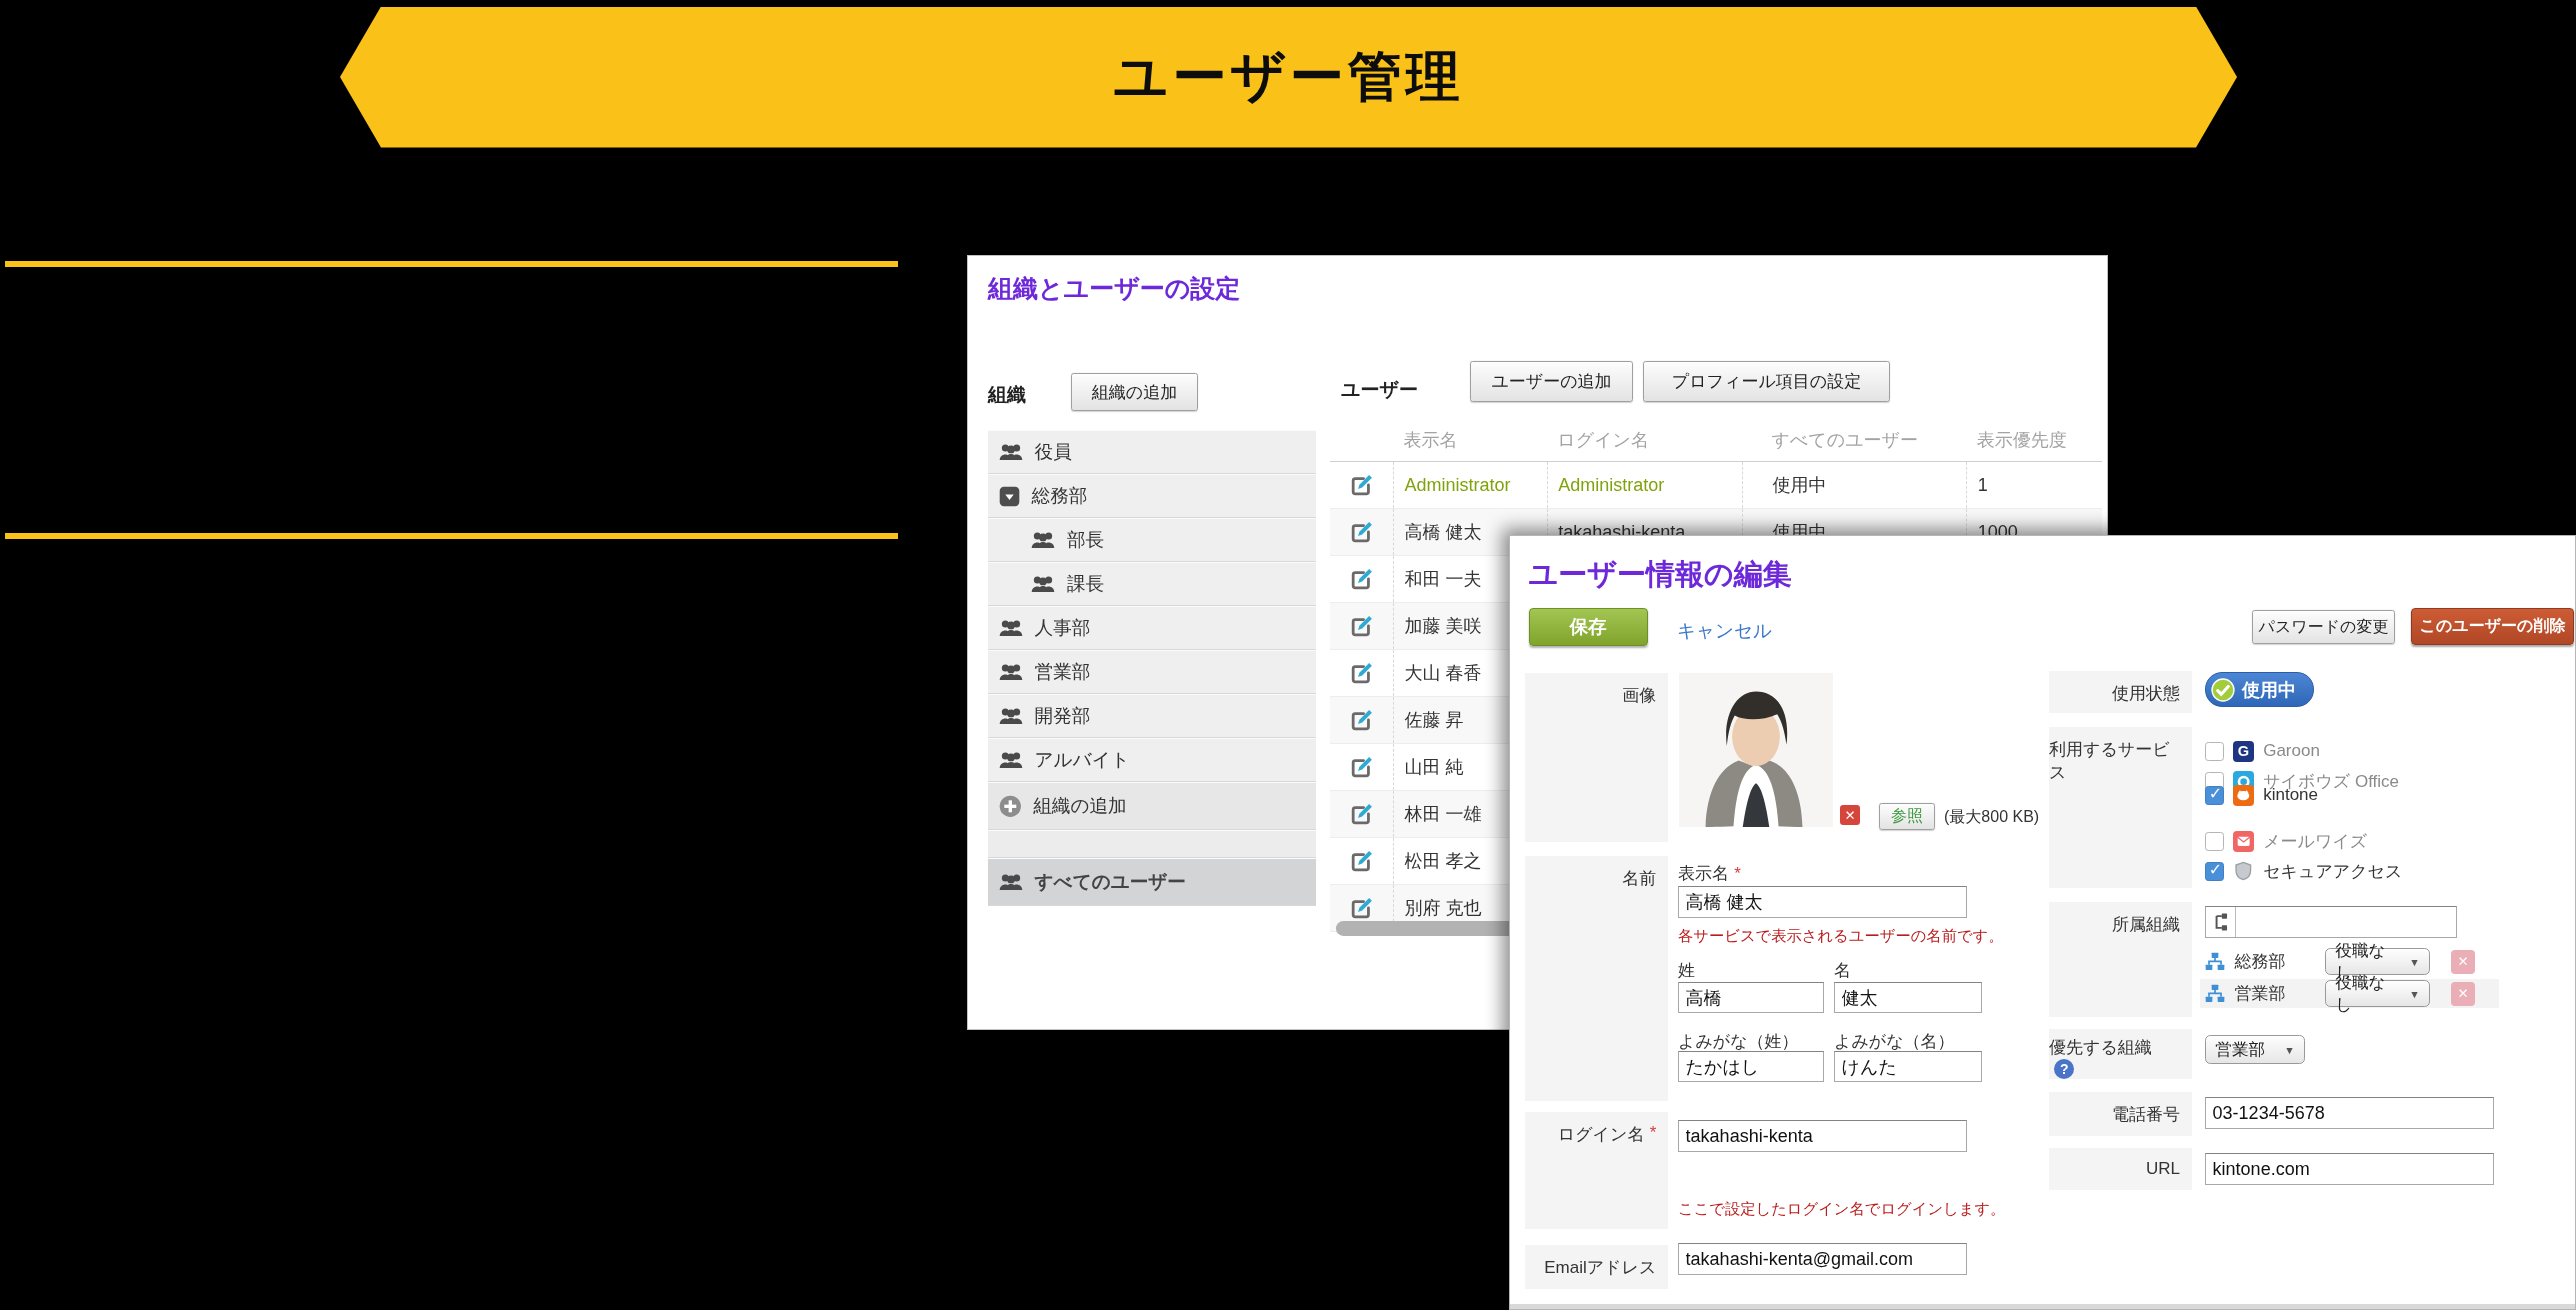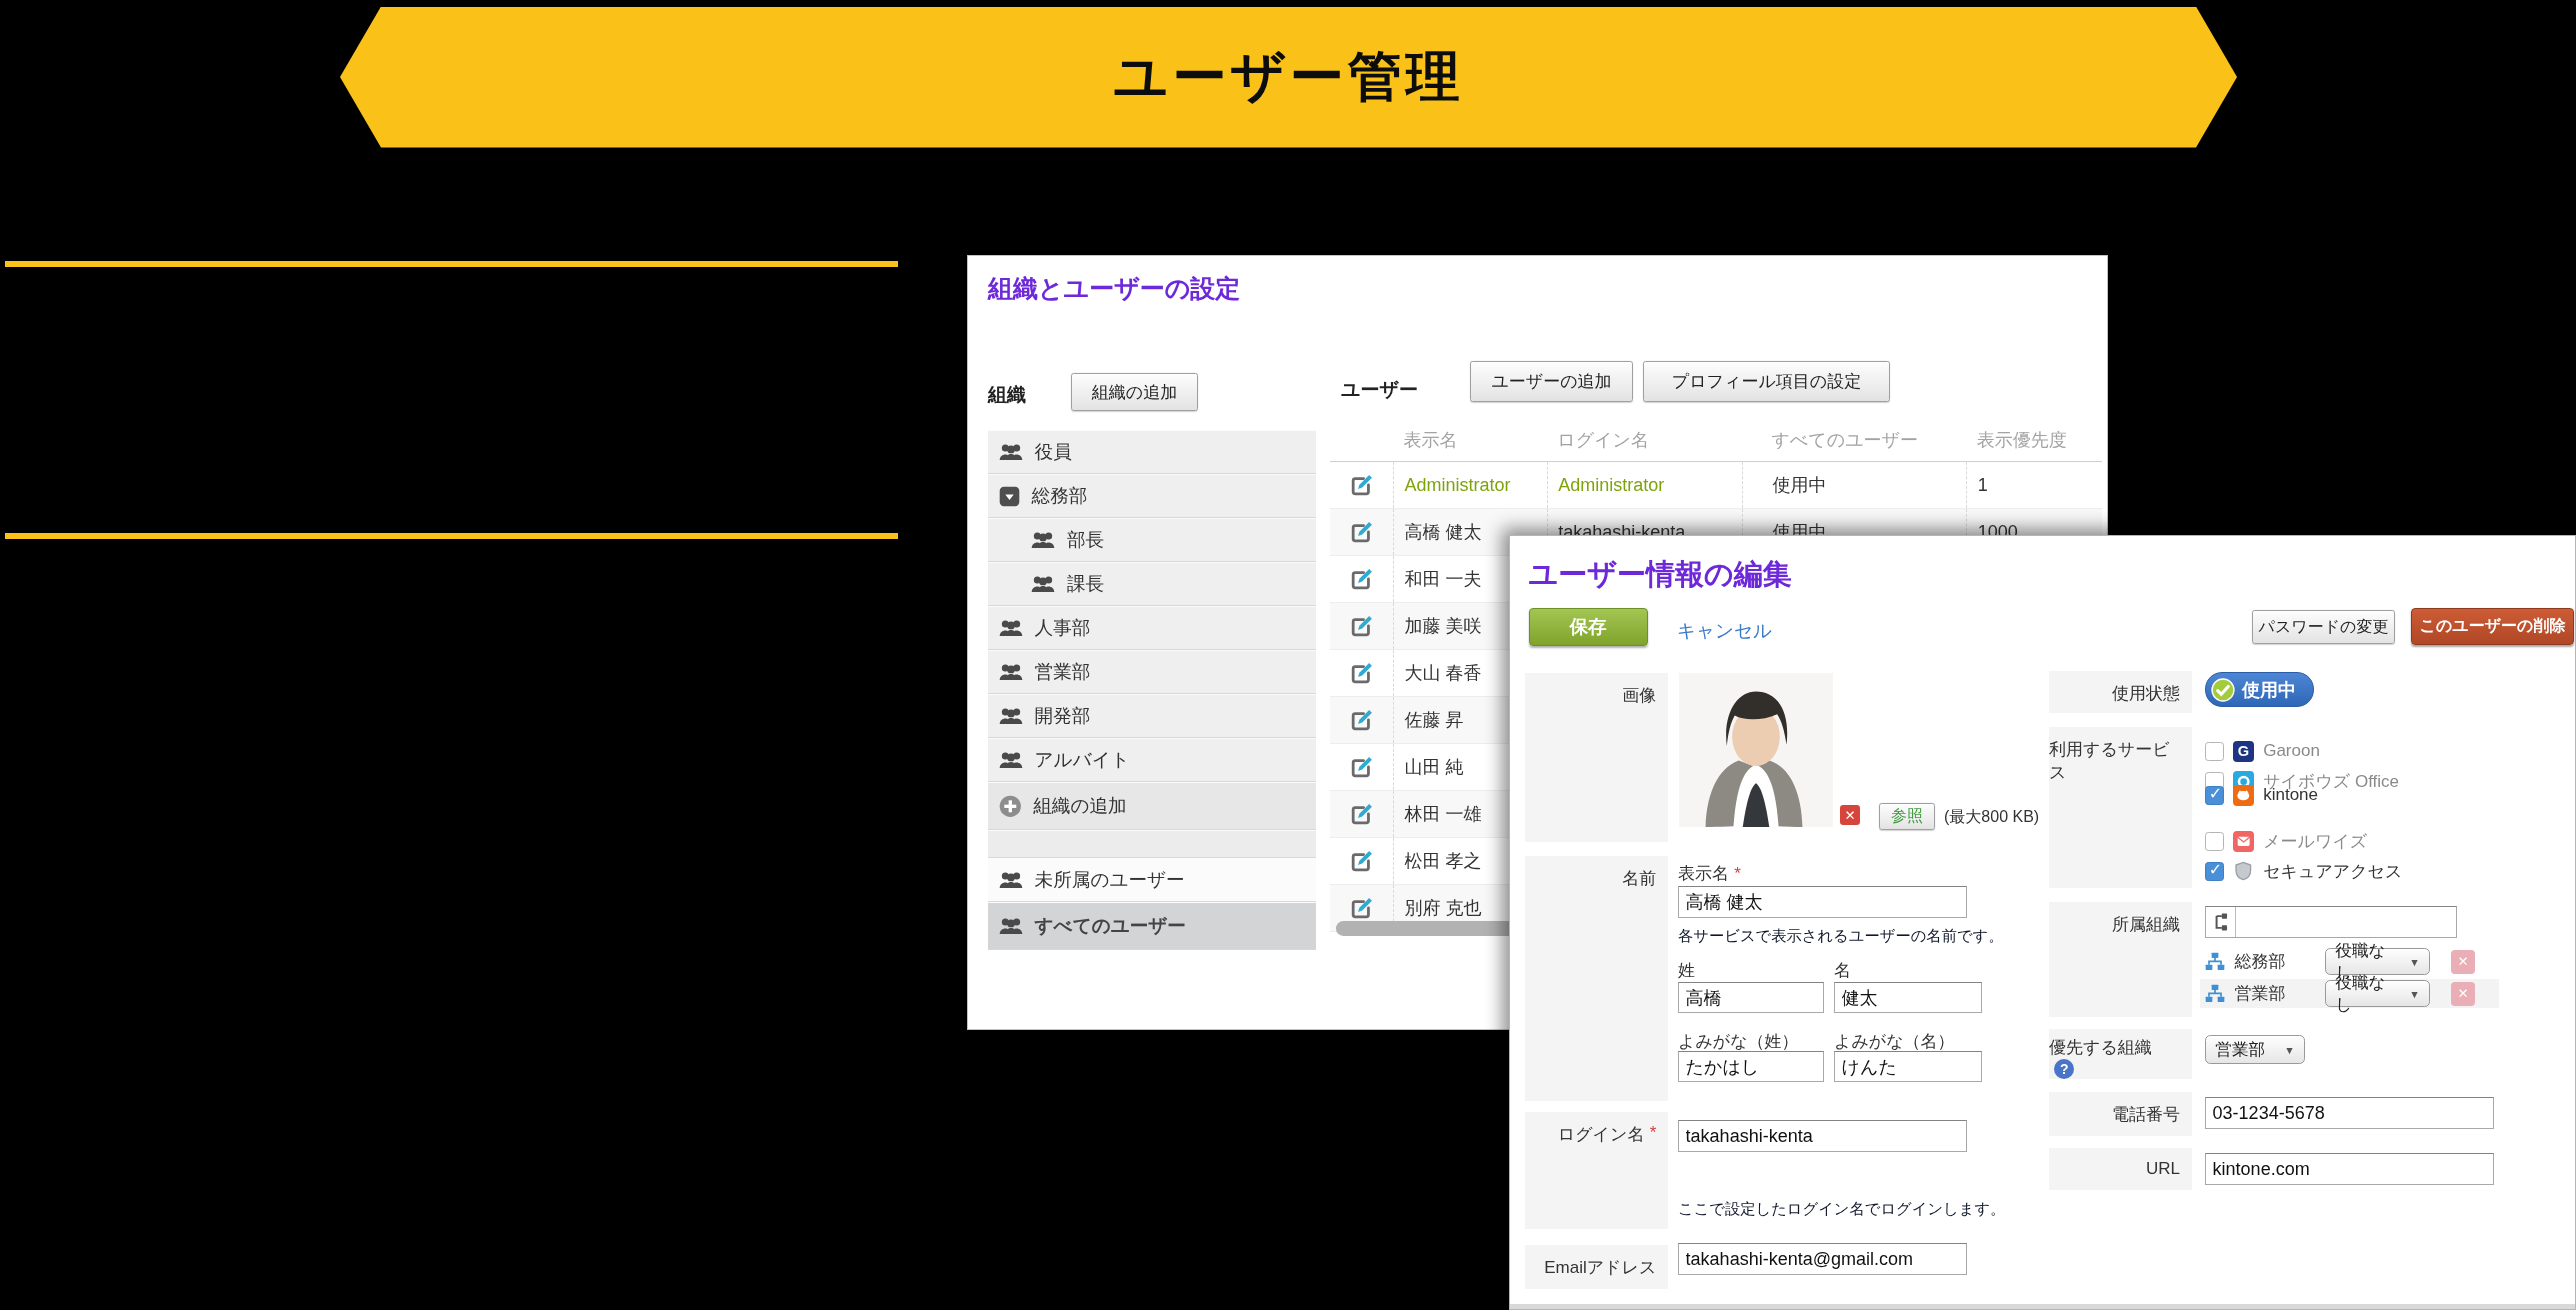--- a/index.html
+++ b/index.html
@@ -61,21 +61,21 @@
   #hscroll{left:368px;top:665px;width:471px;height:14.6px;background:#b2b2b2;border-radius:7.3px;}
 
   
   .cellLabel{background:#f4f4f5;box-sizing:border-box;display:flex;justify-content:flex-end;
              padding:10.6px 12px 0 0;font-size:17px;color:#333;}
   .inp{position:absolute;border:1.3px solid #a8a8a8;border-top-color:#838383;background:#fff;
        font-size:18px;color:#111;padding:0 6.6px;box-sizing:border-box;
        font-family:"Liberation Sans","DejaVu Sans",sans-serif;}
   .fldLabel{position:absolute;font-size:17px;color:#333;}
   .req::after{content:"*";color:#d43c3c;margin-left:5.3px;font-size:17px;}
-  .help{position:absolute;font-size:15.3px;color:#0f172a;}
+  .help{position:absolute;font-size:15.3px;color:#b91c1c;}
   .dd{position:absolute;background:linear-gradient(#fefefe,#e6e6e6);border:0.7px solid #999;border-radius:5.3px;
       display:flex;align-items:center;justify-content:space-between;padding:0 9.3px;font-size:16.6px;color:#222;
       box-sizing:border-box;cursor:pointer;box-shadow:inset 0 0.7px 0 #fff;}
   .dd::after{content:"▼";font-size:10.6px;color:#555;margin-left:8px;}
   .pill{position:absolute;display:flex;align-items:center;gap:6.6px;padding:0 17px 0 5.3px;height:33px;
         border-radius:17px;background:linear-gradient(#4d86d4,#2f67b8);border:0.7px solid #2b5da6;
         color:#fff;font-size:18px;font-weight:bold;}
   .chk{position:relative;width:18.6px;height:18.6px;border:1.3px solid #b5b5b5;border-radius:3.3px;background:#fff;
        box-sizing:border-box;flex:none;cursor:pointer;}
   .chk.on{background:#4a90d9;border-color:#3f7fc4;}
@@ -221,33 +221,20 @@
         <span class="icon">
             <svg width="22.6" height="22.6" viewBox="0 0 34 34">
               <circle cx="17" cy="17" r="16" fill="#8d8d8d"></circle>
               <rect x="8" y="14.5" width="18" height="5" fill="#fff"></rect>
               <rect x="14.5" y="8" width="5" height="18" fill="#fff"></rect>
             </svg>
           </span>
         <span>組織の追加</span>
       </div>
       <div class="orow spacer"></div>
-      <div class="orow light">
-        <span class="icon">
-            <svg width="24" height="18.6" viewBox="0 0 34 26" fill="#4a4a4a">
-              <circle cx="9" cy="7" r="5"></circle>
-              <circle cx="25" cy="7" r="5"></circle>
-              <circle cx="17" cy="9" r="5.5"></circle>
-              <path d="M1 24c0-5 4-8 8-8 2 0 3 .4 4 1-2 2-3 4-3 7H1z"></path>
-              <path d="M33 24c0-5-4-8-8-8-2 0-3 .4-4 1 2 2 3 4 3 7h9z"></path>
-              <path d="M9 24c0-5 3.5-8.5 8-8.5s8 3.5 8 8.5H9z"></path>
-            </svg>
-          </span>
-        <span>未所属のユーザー</span>
-      </div>
       <div class="orow selected">
         <span class="icon">
             <svg width="24" height="18.6" viewBox="0 0 34 26" fill="#4a4a4a">
               <circle cx="9" cy="7" r="5"></circle>
               <circle cx="25" cy="7" r="5"></circle>
               <circle cx="17" cy="9" r="5.5"></circle>
               <path d="M1 24c0-5 4-8 8-8 2 0 3 .4 4 1-2 2-3 4-3 7H1z"></path>
               <path d="M33 24c0-5-4-8-8-8-2 0-3 .4-4 1 2 2 3 4 3 7h9z"></path>
               <path d="M9 24c0-5 3.5-8.5 8-8.5s8 3.5 8 8.5H9z"></path>
             </svg>

